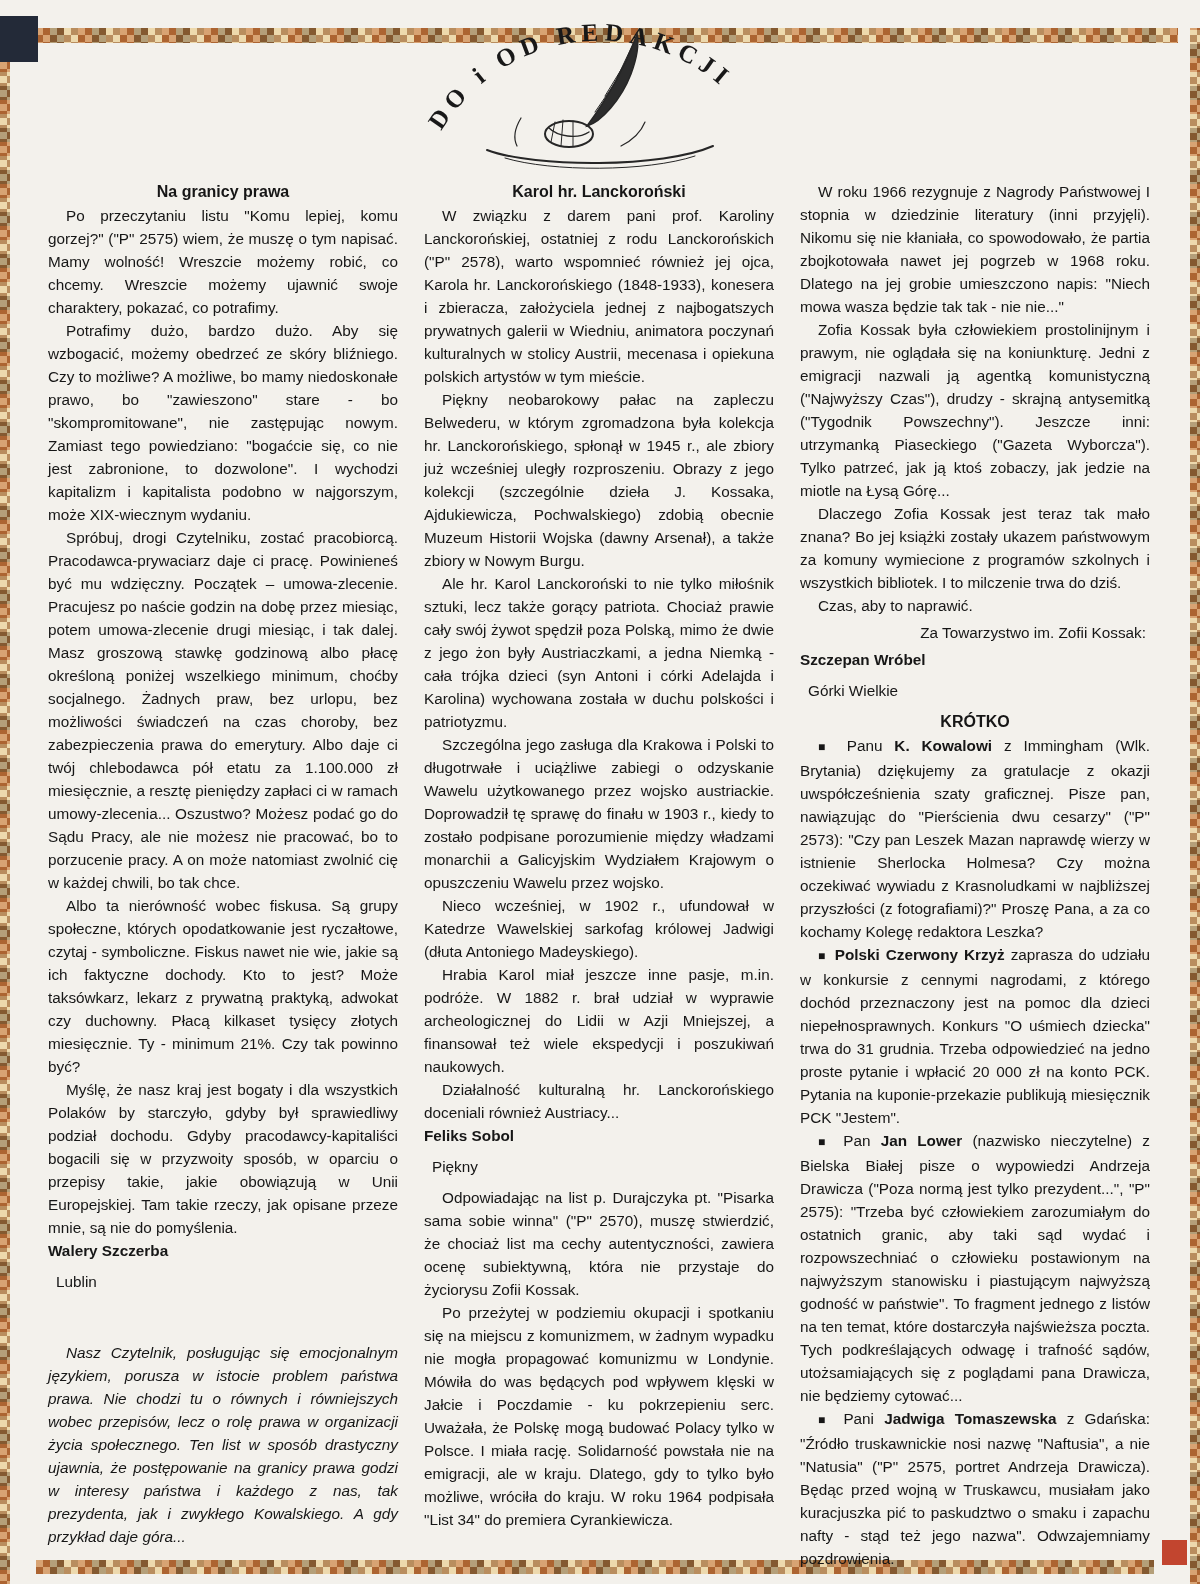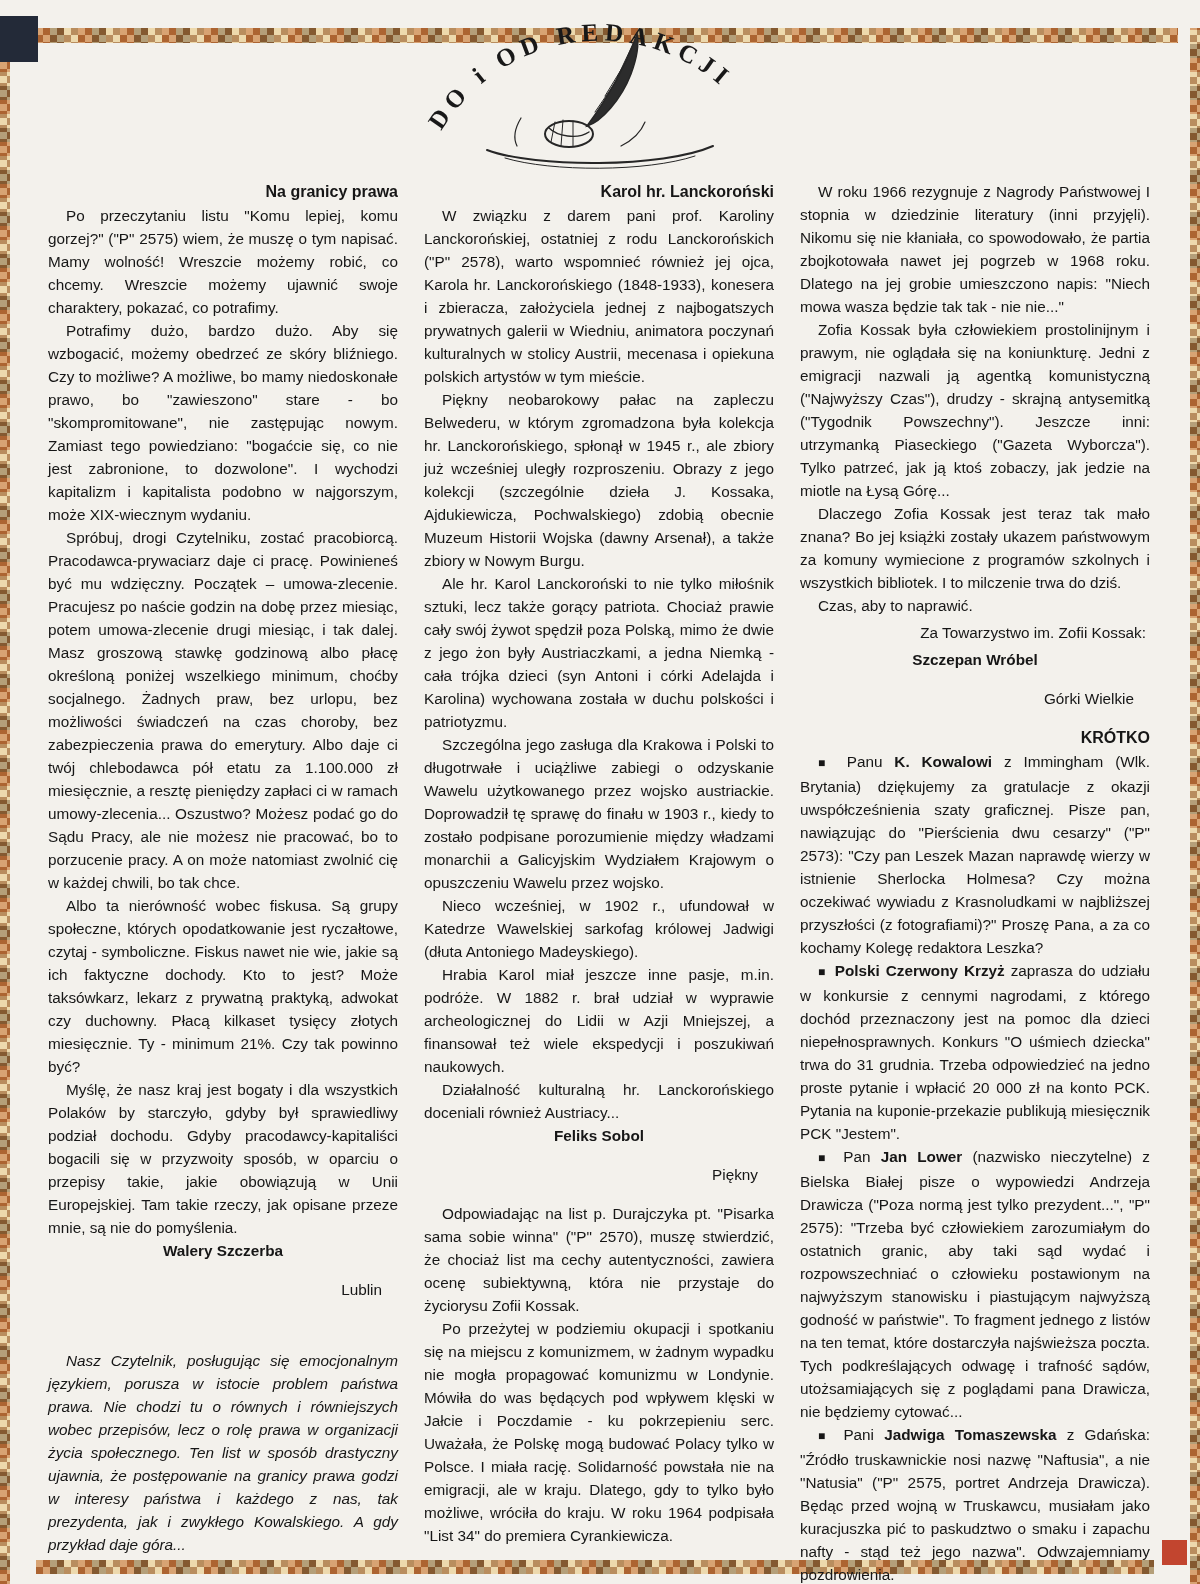--- a/index.html
+++ b/index.html
@@ -28,24 +28,24 @@
   .border-right{position:absolute;top:28px;right:0;width:10px;bottom:0;}
   .corner-dark{position:absolute;top:16px;left:0;width:38px;height:46px;background:#232a38;}
   .corner-red{position:absolute;right:13px;bottom:19px;width:25px;height:25px;background:#c2452f;}
 
   .masthead{position:absolute;top:0;left:0;width:100%;height:176px;
     display:flex;justify-content:center;pointer-events:none;}
 
   .content{position:absolute;top:180px;left:48px;right:50px;display:flex;gap:26px;}
   .col{flex:1;min-width:0;font-size:15.3px;line-height:23px;text-align:justify;}
   .para{margin:0;text-indent:18px;}
-  .head{font-size:16px;font-weight:bold;margin:0 0 1px 0;text-align:right;text-indent:0;}
+  .head{font-size:16px;font-weight:bold;margin:0 0 1px 0;text-align:center;text-indent:0;}
   .head-space{margin-top:21px;}
-  .sig{margin:0;text-align:center;font-weight:bold;text-indent:0;}
-  .sig-city{margin:16px;text-align:right;text-indent:0;}
+  .sig{margin:0;text-align:left;font-weight:bold;text-indent:0;}
+  .sig-city{margin:8px;text-align:left;text-indent:0;}
   .right-line{margin:4px;text-align:right;text-indent:0;}
   .note{font-style:italic;margin-top:48px;}
   .krotko-item .bullet{font-size:12px;letter-spacing:2px;}
   b{font-weight:bold;}
 </style>
 </head>
 <body>
 
 <div class="border-top checker"></div>
 <div class="border-bottom checker"></div>

